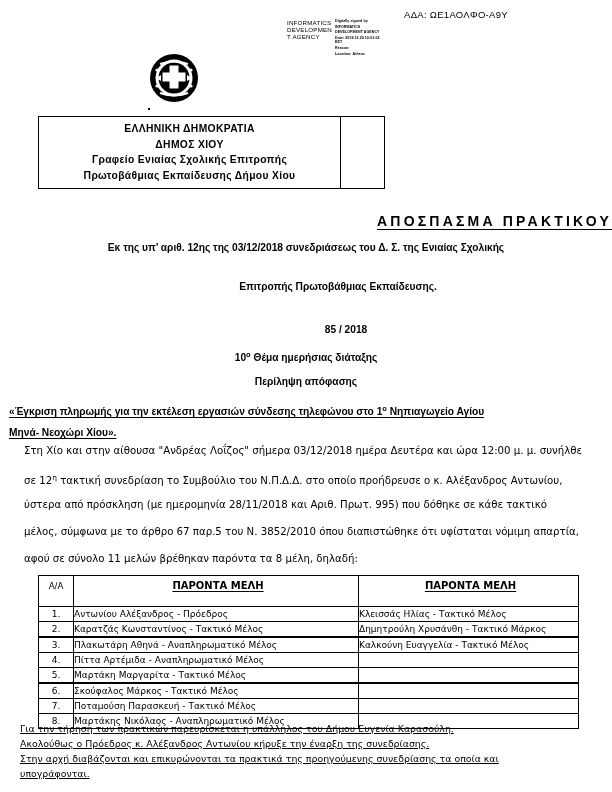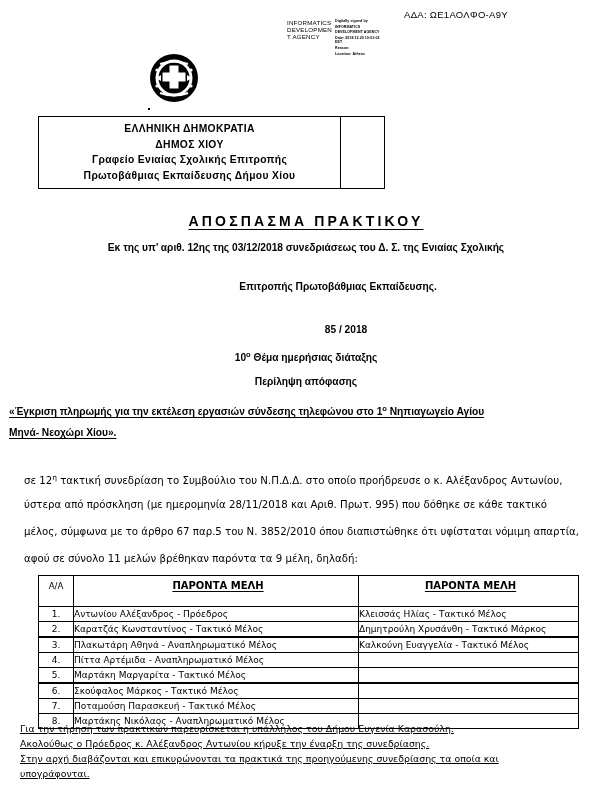--- a/index.html
+++ b/index.html
@@ -106,21 +106,21 @@
     letter-spacing: 0.35px;
     white-space: nowrap;
   }
 
   
   .title-main {
     position: absolute;
     left: 0;
     top: 213px;
     width: 612px;
-    text-align: center;
+    text-align: right;
     font-size: 14px;
     font-weight: bold;
     letter-spacing: 3.2px;
   }
   .title-main u { text-decoration: underline; text-underline-offset: 2.5px; }
 
   .center-line {
     position: absolute;
     width: 612px;
     left: 0;
@@ -312,26 +312,27 @@
     <span>10</span><span class="sup">ο</span><span> Θέμα ημερήσιας διάταξης</span>
   </div>
   <div class="center-line cl-6">Περίληψη απόφασης</div>
 
   <div class="subject">
     <span>«Έγκριση πληρωμής για την εκτέλεση εργασιών σύνδεσης τηλεφώνου στο 1</span><span class="sup">ο</span><span> Νηπιαγωγείο Αγίου</span>
     <br>
     <span>Μηνά- Νεοχώρι Χίου».</span>
   </div>
 
+  <div class="body-text bt-1">Στη Χίο και στην αίθουσα "Ανδρέας Λοΐζος" σήμερα 03/12/2018 ημέρα Δευτέρα και ώρα 12:00 μ. μ. συνήλθε</div>
   <div class="body-text bt-2">
     <span>σε 12</span><span class="sup">η</span><span> τακτική συνεδρίαση το Συμβούλιο του Ν.Π.Δ.Δ. στο οποίο προήδρευσε ο κ. Αλέξανδρος  Αντωνίου,</span>
   </div>
   <div class="bt-j bt-3">ύστερα  από  πρόσκληση  (με  ημερομηνία  28/11/2018  και  Αριθ.  Πρωτ.  995)  που  δόθηκε  σε  κάθε  τακτικό</div>
   <div class="body-text bt-4">μέλος, σύμφωνα με το άρθρο 67 παρ.5 του Ν. 3852/2010 όπου διαπιστώθηκε ότι υφίσταται νόμιμη απαρτία,</div>
-  <div class="body-text bt-5">αφού σε σύνολο 11 μελών βρέθηκαν παρόντα τα 9 μέλη, δηλαδή:</div>
+  <div class="body-text bt-5">αφού σε σύνολο 11 μελών βρέθηκαν παρόντα τα 8 μέλη, δηλαδή:</div>
 
   <table class="members-table">
     <colgroup>
       <col class="col-aa">
       <col class="col-pres">
       <col class="col-abs">
     </colgroup>
     <thead>
       <tr>
         <th>

